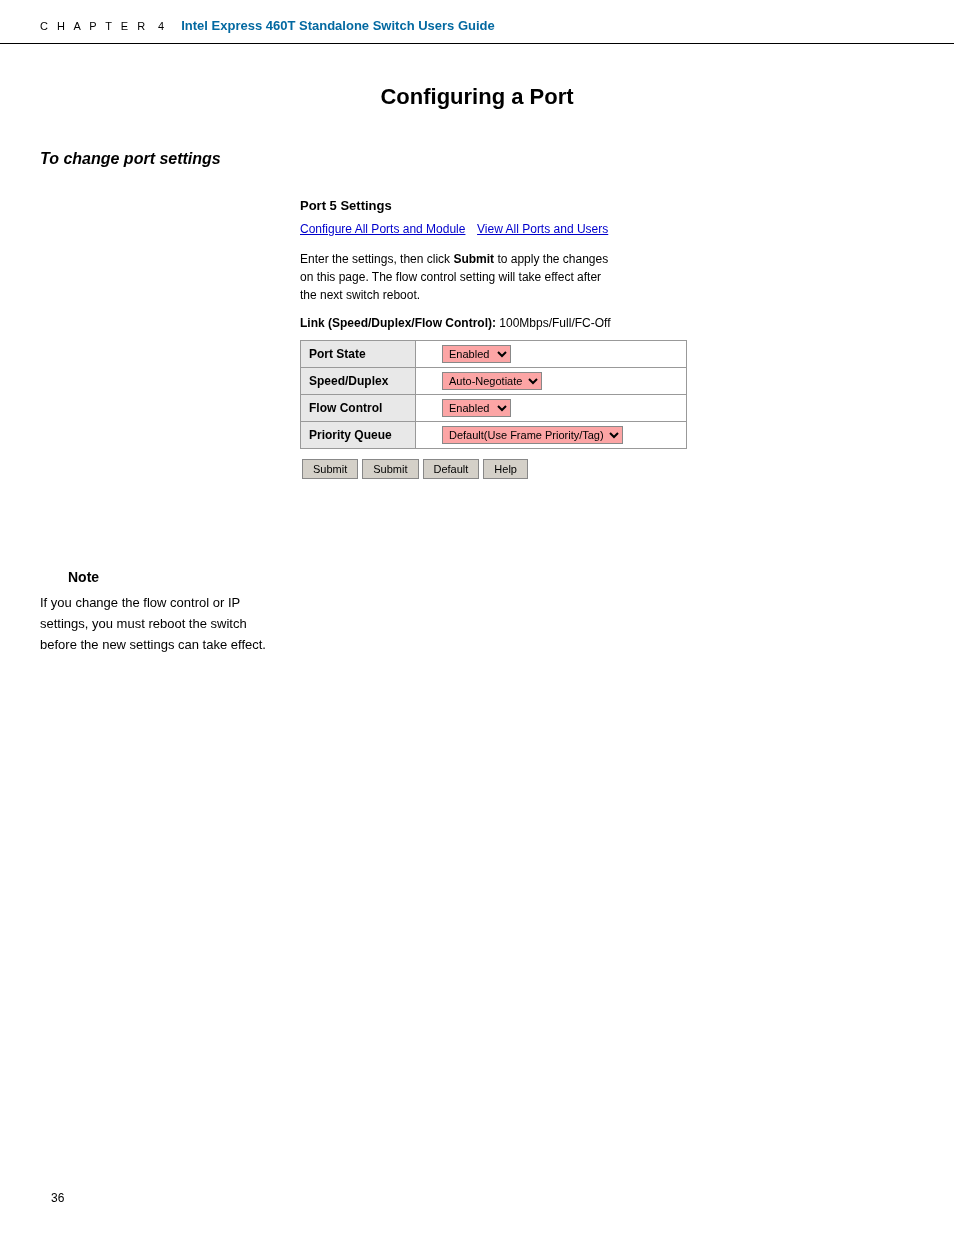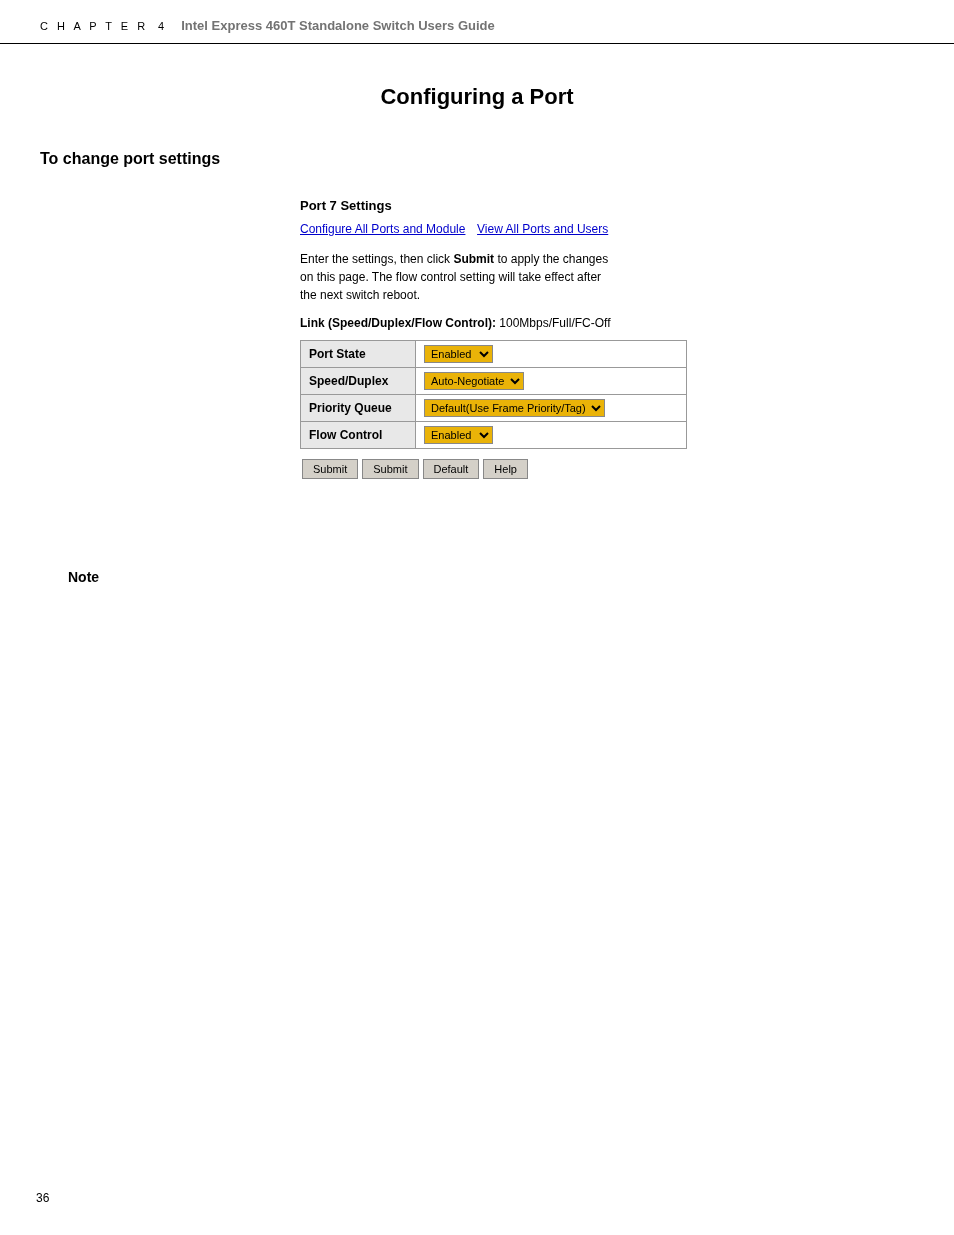--- a/index.html
+++ b/index.html
@@ -44,21 +44,21 @@
     .chapter-number {
       font-size: 11px;
       letter-spacing: 3px;
       color: #000;
       font-weight: normal;
       margin-right: 14px;
     }
 
     .chapter-title {
       font-size: 13px;
-      color: #737373;
+      color: #0369a1;
       font-weight: bold;
     }
 
     
     .main-content {
       padding: 30px 40px 40px 40px;
     }
 
     .page-heading {
       text-align: center;
@@ -67,20 +67,21 @@
       margin-bottom: 40px;
       margin-top: 10px;
       color: #000;
     }
 
     .section-heading {
       font-size: 16px;
       font-weight: bold;
       margin-bottom: 30px;
       color: #000;
+      font-style: italic;
     }
 
     
     .settings-panel {
       margin-left: 260px;
       margin-top: 20px;
     }
 
     .settings-title {
       font-size: 13px;
@@ -149,23 +150,24 @@
       white-space: nowrap;
     }
 
     .settings-table .value-cell {
       background: #ffffff;
     }
 
     .settings-table select {
       font-size: 11px;
       border: 1px solid #888;
-      background: #eab308;
+      background: #fca5a5;
       padding: 1px 2px;
       cursor: pointer;
+      margin-left: 18px;
     }
 
     
     .button-row {
       display: flex;
       gap: 4px;
       margin-top: 8px;
       margin-left: 2px;
     }
 
@@ -196,21 +198,21 @@
       font-size: 13px;
       color: #000;
       max-width: 230px;
       line-height: 1.6;
     }
 
     
     .page-number {
       position: absolute;
       bottom: 30px;
-      left: 36px;
+      left: 51px;
       font-size: 12px;
       color: #000;
     }
   </style>
 </head>
 <body>
 
 <div class="page-wrapper">
 
   <div class="chapter-header">
@@ -220,21 +222,21 @@
   </div>
 
   <div class="main-content">
 
     <h1 class="page-heading">Configuring a Port</h1>
 
     <h2 class="section-heading">To change port settings</h2>
 
     <div class="settings-panel">
 
-      <div class="settings-title">Port 7 Settings</div>
+      <div class="settings-title">Port 5 Settings</div>
 
       <div class="settings-links">
         <a>Configure All Ports and Module</a>
         <span>  </span>
         <a>View All Ports and Users</a>
       </div>
 
       <div class="settings-description">
         <span>Enter the settings, then click </span><strong>Submit</strong><span> to apply the changes on this page. The flow control setting will take effect after the next switch reboot.</span>
       </div>
@@ -261,51 +263,52 @@
             <select>
               <option>Auto-Negotiate</option>
               <option>10Mbps/Half</option>
               <option>10Mbps/Full</option>
               <option>100Mbps/Half</option>
               <option>100Mbps/Full</option>
             </select>
           </td>
         </tr>
         <tr>
+          <td class="label-cell">Flow Control</td>
+          <td class="value-cell">
+            <select>
+              <option>Enabled</option>
+              <option>Disabled</option>
+            </select>
+          </td>
+        </tr>
+        <tr>
           <td class="label-cell">Priority Queue</td>
           <td class="value-cell">
             <select>
               <option>Default(Use Frame Priority/Tag)</option>
               <option>High</option>
               <option>Low</option>
             </select>
           </td>
         </tr>
-        <tr>
-          <td class="label-cell">Flow Control</td>
-          <td class="value-cell">
-            <select>
-              <option>Enabled</option>
-              <option>Disabled</option>
-            </select>
-          </td>
-        </tr>
       </tbody>
         </table>
 
       <div class="button-row">
         <button class="btn">Submit</button>
         <button class="btn">Submit</button>
         <button class="btn">Default</button>
         <button class="btn">Help</button>
       </div>
 
     </div>
 
   </div>
 
   <div class="note-section">
     <div class="note-heading">Note</div>
+    <div class="note-text">If you change the flow control or IP settings, you must reboot the switch before the new settings can take effect.</div>
   </div>
 
   <div class="page-number">36</div>
 
 </div>
 
 </body></html>

